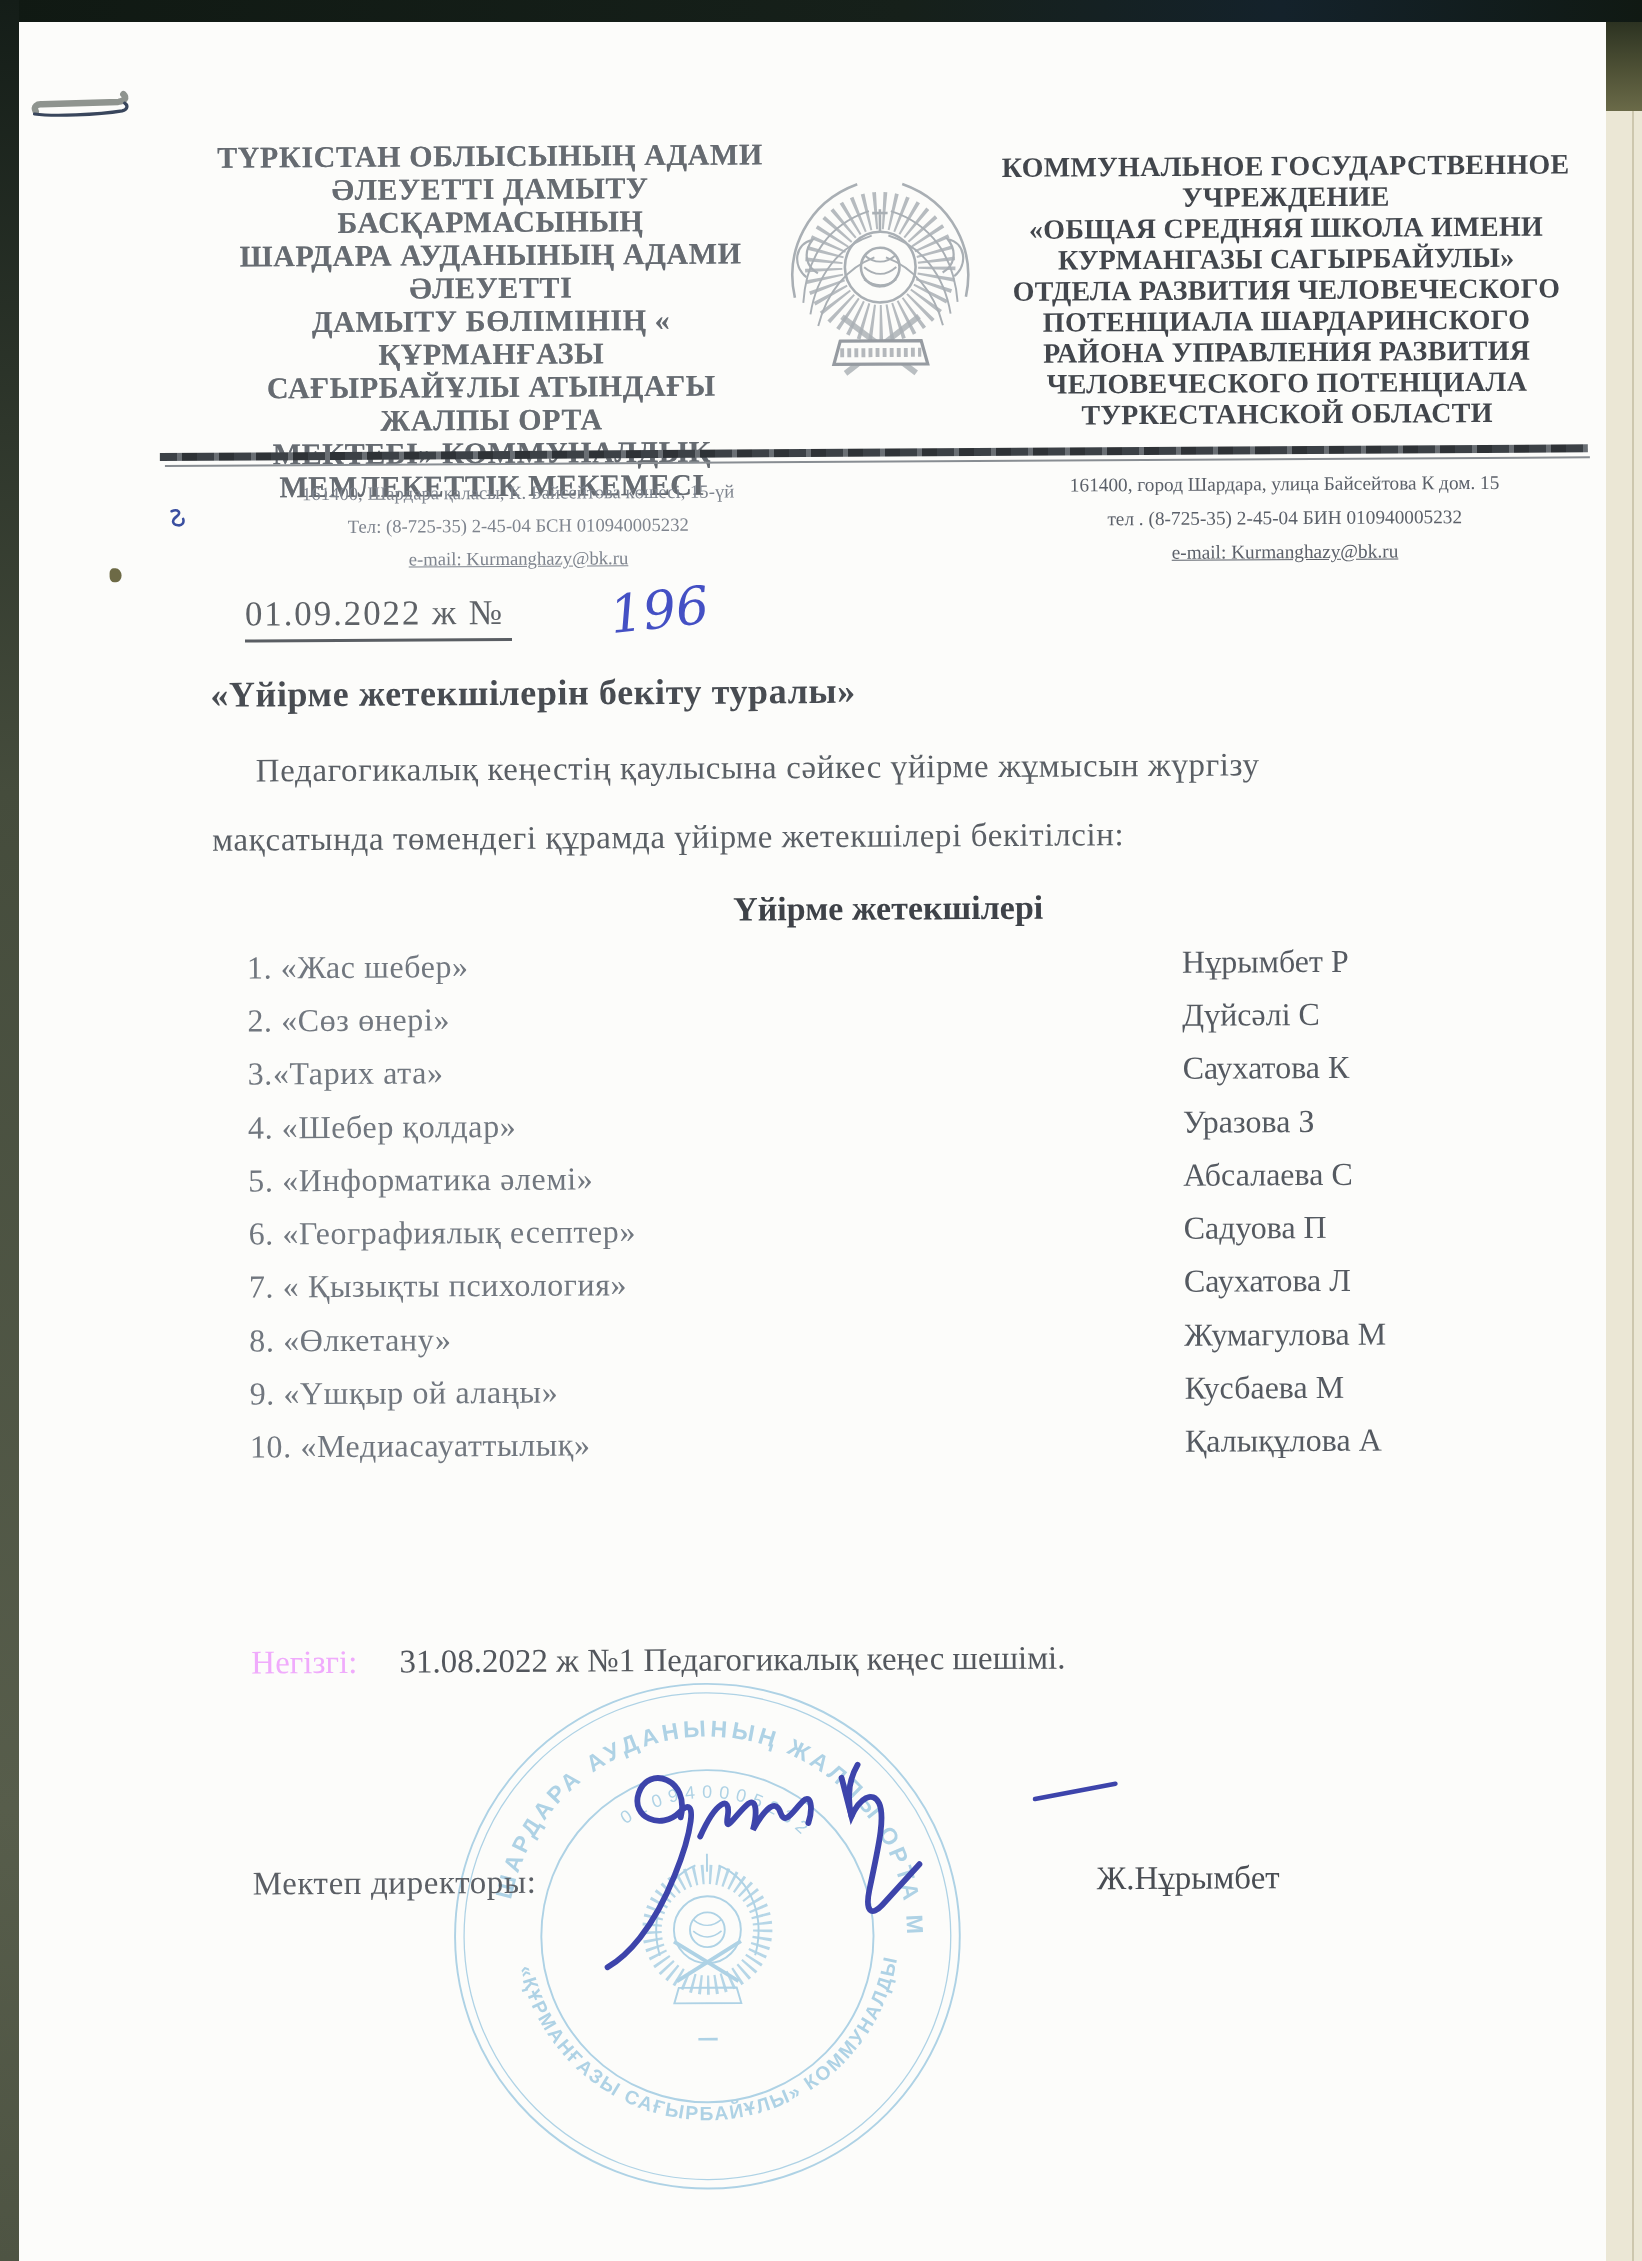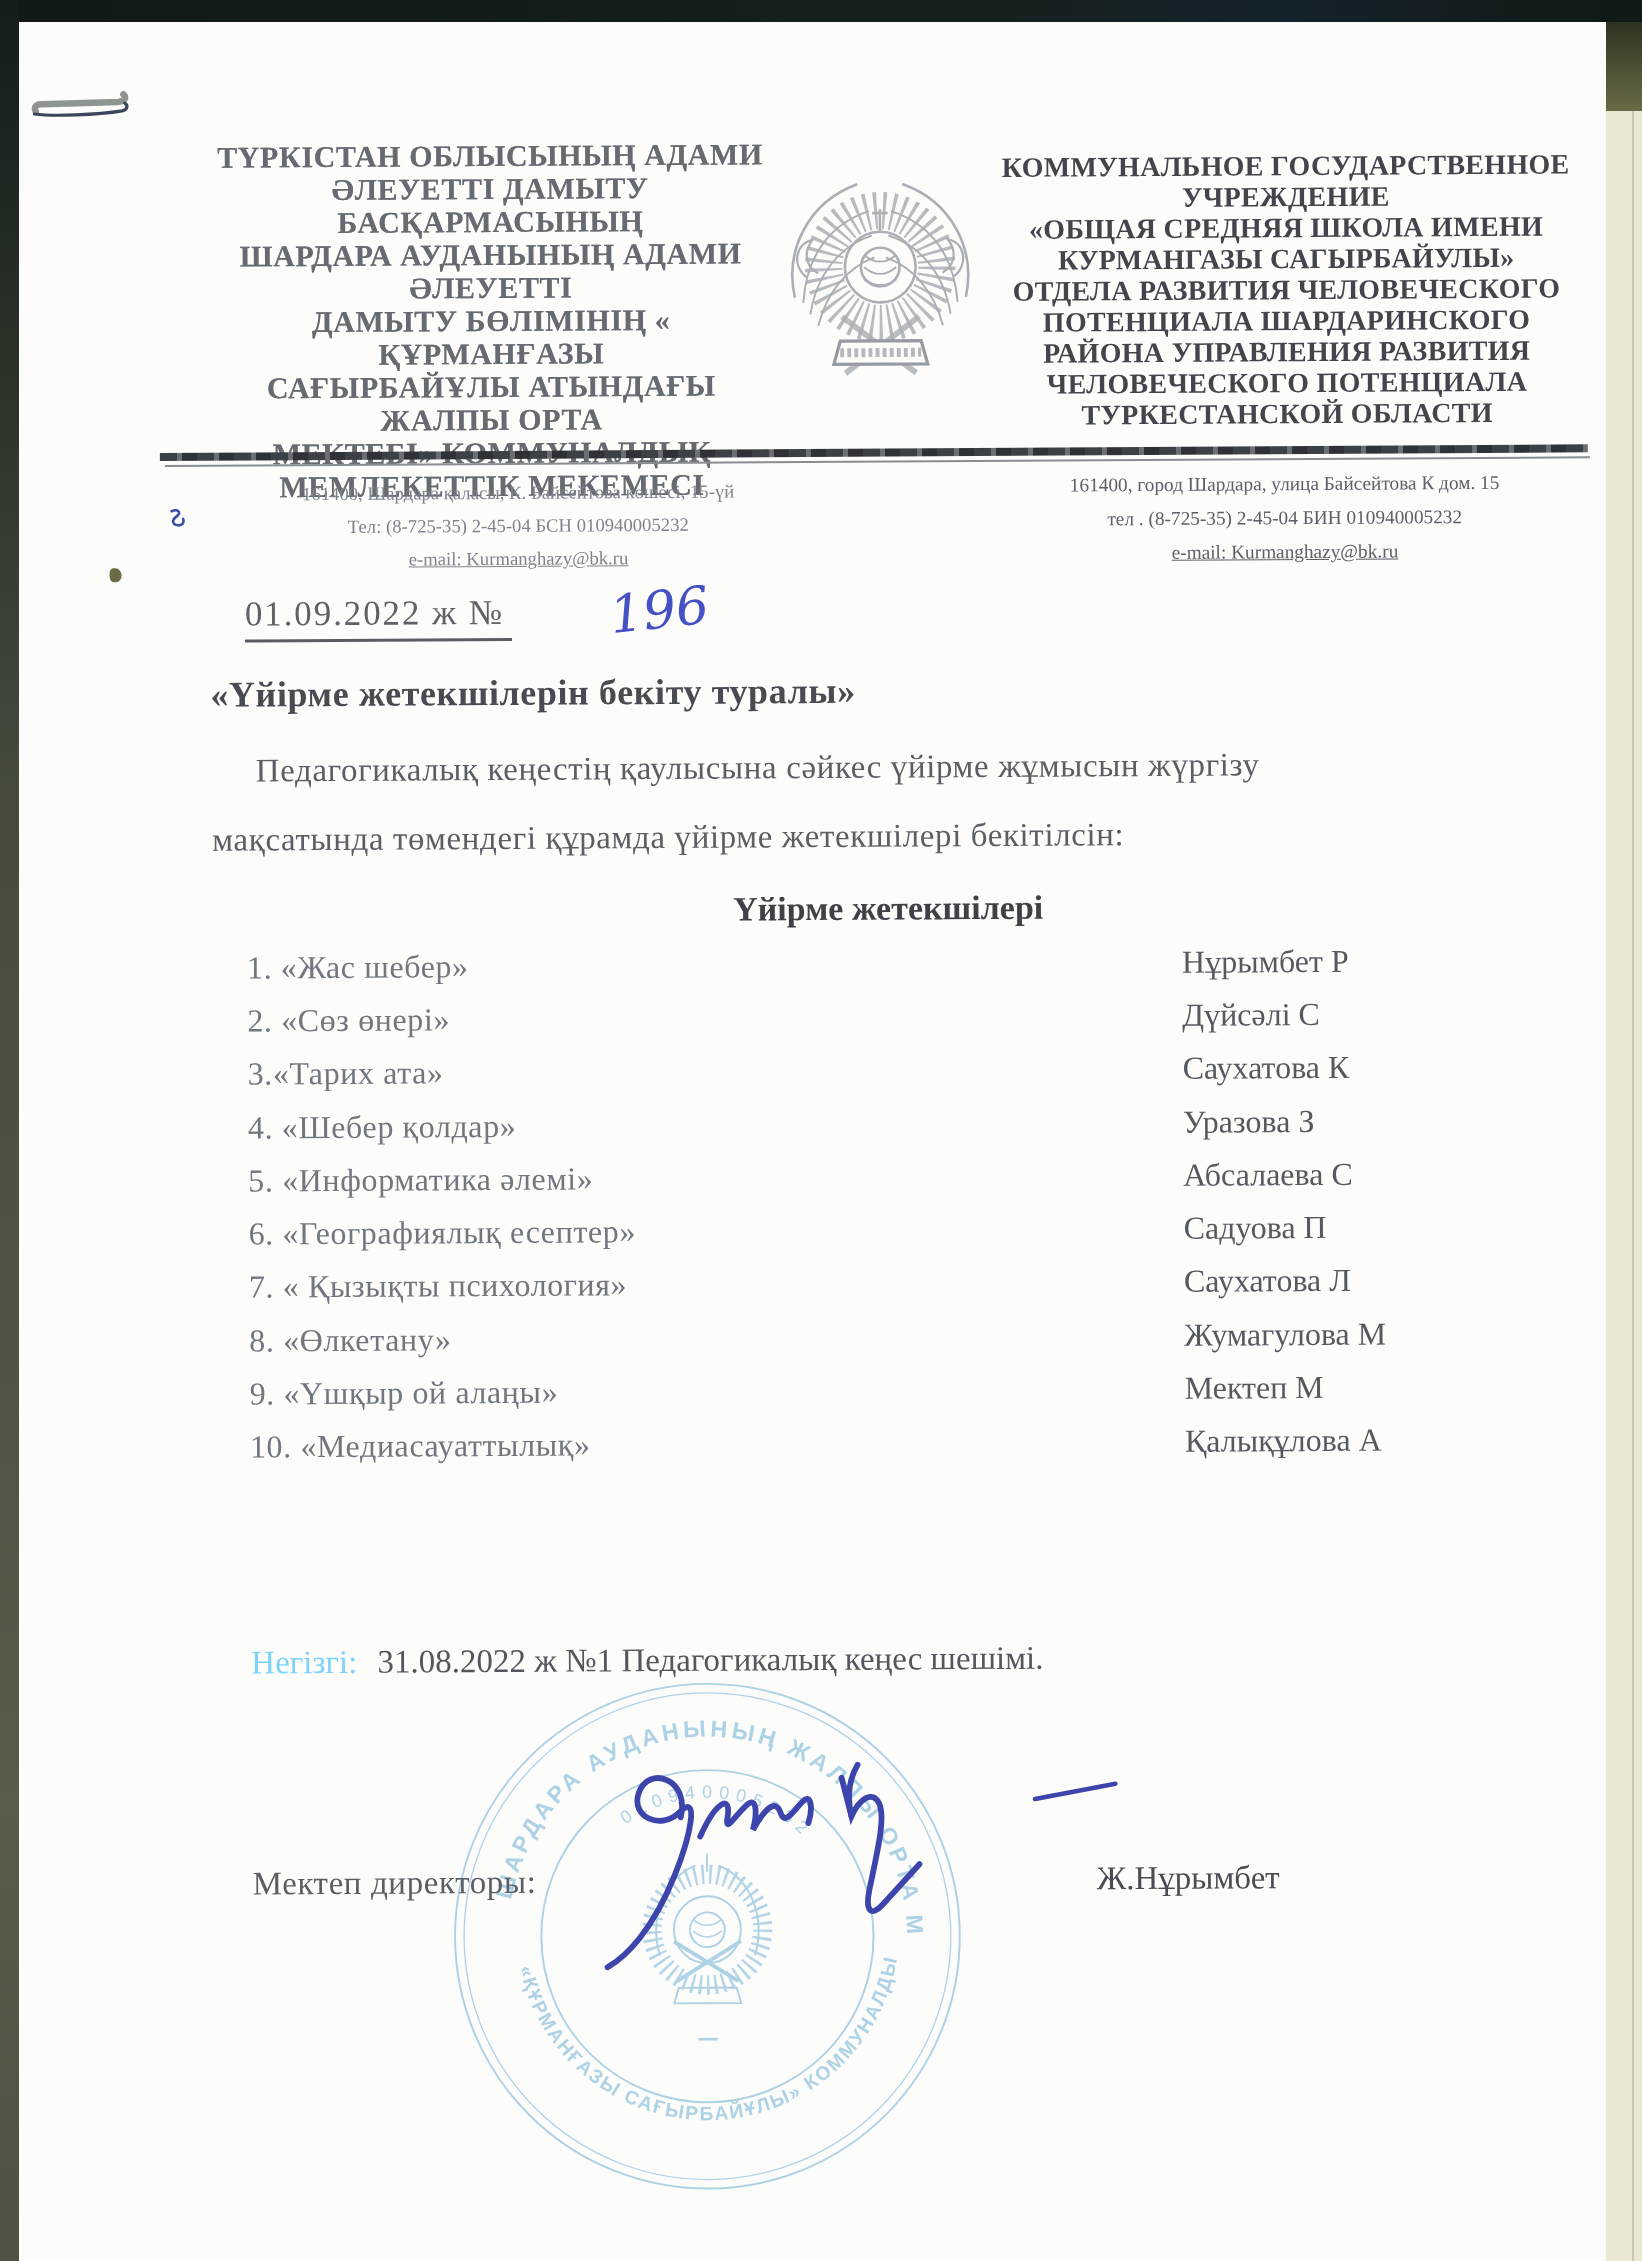--- a/index.html
+++ b/index.html
@@ -54,21 +54,21 @@
   .list-heading{position:absolute;left:213px;top:890px;width:1353px;text-align:center;
     font-size:34px;font-weight:bold;color:#3e4248;}
 
   .club-list{position:absolute;left:248px;top:946px;width:1224px;height:515px;
     display:flex;flex-direction:column;justify-content:space-between;}
   .club-row{position:relative;height:36px;font-size:32px;}
   .club-label{color:#71777f;letter-spacing:0.6px;}
   .club-leader{position:absolute;left:935px;top:0;color:#555a61;}
 
   .basis{position:absolute;left:248px;top:1641px;font-size:33px;color:#53575d;}
-  .basis .basis-label{color:#7dd3fc;margin-right:20px;}
+  .basis .basis-label{color:#f0abfc;margin-right:42px;}
 
   .stamp{position:absolute;left:445px;top:1678px;opacity:0.55;}
   .signature{position:absolute;left:567px;top:1739px;}
 
   .director{position:absolute;left:248px;top:1862px;width:1224px;font-size:33px;}
   .director-label{color:#5b5f65;letter-spacing:0.6px;}
   .director-name{position:absolute;left:844px;top:0;color:#494d53;}
 
   .pencil-mark{position:absolute;left:33px;top:82px;}
   .ink-mark{position:absolute;left:169px;top:502px;}
@@ -200,21 +200,21 @@
     <div class="club-row">
       <span class="club-label">7. « Қызықты психология»</span>
       <span class="club-leader">Саухатова Л</span>
     </div>
     <div class="club-row">
       <span class="club-label">8. «Өлкетану»</span>
       <span class="club-leader">Жумагулова М</span>
     </div>
     <div class="club-row">
       <span class="club-label">9. «Үшқыр ой алаңы»</span>
-      <span class="club-leader">Мектеп М</span>
+      <span class="club-leader">Кусбаева М</span>
     </div>
     <div class="club-row">
       <span class="club-label">10. «Медиасауаттылық»</span>
       <span class="club-leader">Қалықұлова А</span>
     </div>
   </div>
 
   <div class="basis">
     <span class="basis-label">Негізгі:</span><span>31.08.2022 ж  №1 Педагогикалық кеңес шешімі.</span>
   </div>

